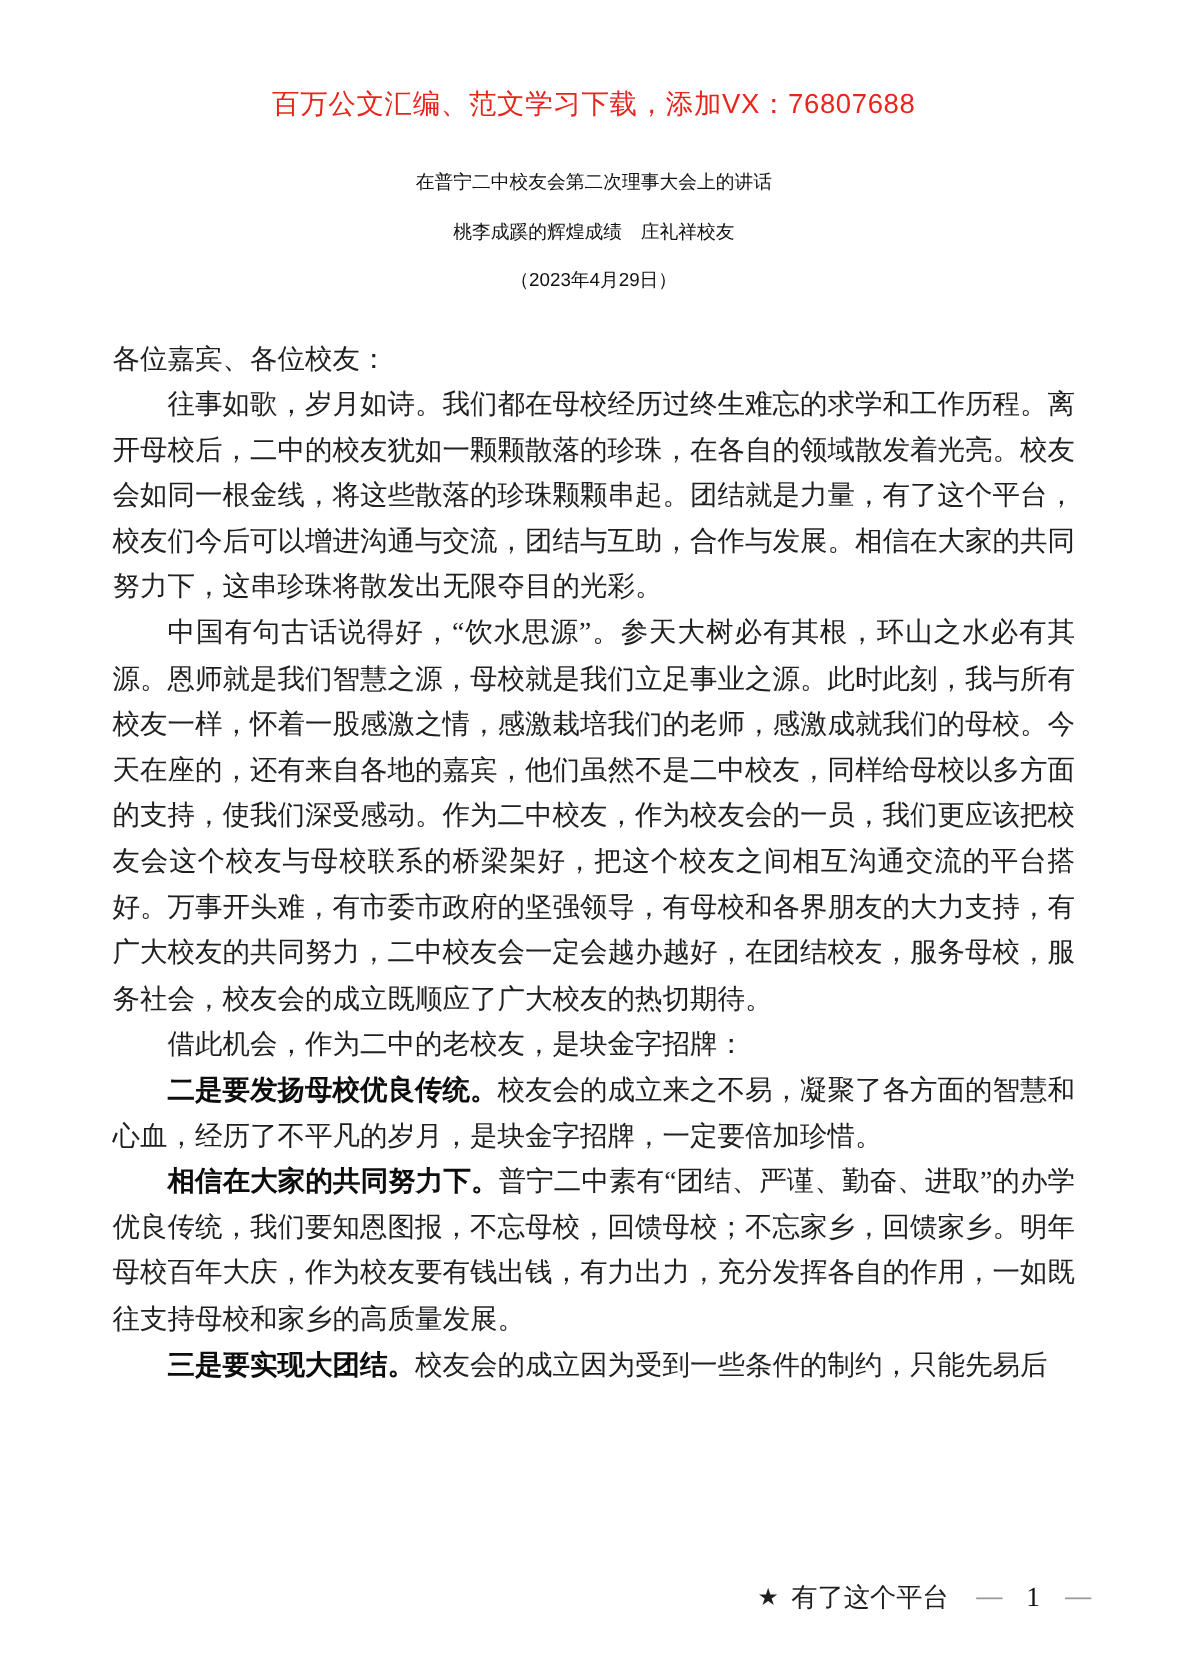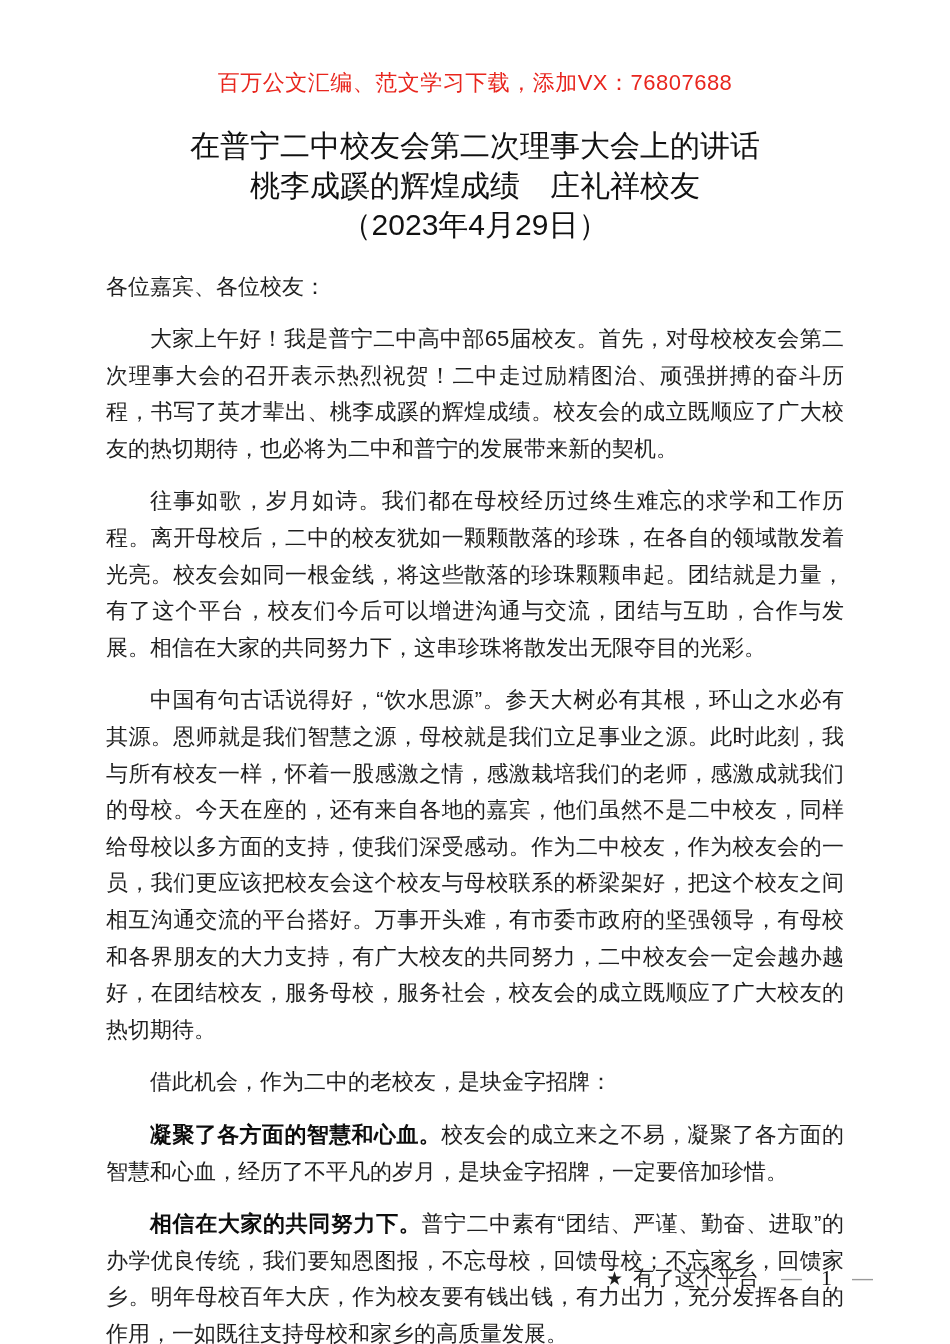--- a/index.html
+++ b/index.html
@@ -23,34 +23,35 @@
   .promo {
     text-align: center;
     font-size: 22px;
     line-height: 26px;
     color: #e8251d;
     letter-spacing: 0.5px;
   }
   .title-block {
     margin-top: 30px;
     text-align: center;
-    font-size: 30px;
+    font-size: 15px;
     line-height: 39.5px;
     color: #111111;
   }
   .body-text {
     margin-top: 24px;
     font-size: 22px;
     line-height: 36.6px;
     text-align: justify;
     color: #1f1f1f;
   }
   .body-text p {
-    margin: 16px;
+    margin: 0;
     text-indent: 2em;
+    font-family: Liberation Serif, serif;
   }
   .body-text p.no-indent {
     text-indent: 0;
   }
   .body-text strong {
     font-weight: 700;
     color: #0d0d0d;
   }
   .footer {
     position: absolute;
@@ -87,25 +88,24 @@
   <div class="promo" style="color: rgb(232, 37, 29);">百万公文汇编、范文学习下载，添加VX：76807688</div>
 
   <div class="title-block">
     <div>在普宁二中校友会第二次理事大会上的讲话</div>
     <div>桃李成蹊的辉煌成绩　庄礼祥校友</div>
     <div>（2023年4月29日）</div>
   </div>
 
   <div class="body-text">
       <p class="para no-indent">各位嘉宾、各位校友：</p>
-      <p class="para">大家上午好！我是普宁二中高中部65届校友。首先，对母校校友会第二次理事大会的召开表示热烈祝贺！二中走过励精图治、顽强拼搏的奋斗历程，书写了英才辈出、桃李成蹊的辉煌成绩。校友会的成立既顺应了广大校友的热切期待，也必将为二中和普宁的发展带来新的契机。</p>
       <p class="para">往事如歌，岁月如诗。我们都在母校经历过终生难忘的求学和工作历程。离开母校后，二中的校友犹如一颗颗散落的珍珠，在各自的领域散发着光亮。校友会如同一根金线，将这些散落的珍珠颗颗串起。团结就是力量，有了这个平台，校友们今后可以增进沟通与交流，团结与互助，合作与发展。相信在大家的共同努力下，这串珍珠将散发出无限夺目的光彩。</p>
       <p class="para">中国有句古话说得好，“饮水思源”。参天大树必有其根，环山之水必有其源。恩师就是我们智慧之源，母校就是我们立足事业之源。此时此刻，我与所有校友一样，怀着一股感激之情，感激栽培我们的老师，感激成就我们的母校。今天在座的，还有来自各地的嘉宾，他们虽然不是二中校友，同样给母校以多方面的支持，使我们深受感动。作为二中校友，作为校友会的一员，我们更应该把校友会这个校友与母校联系的桥梁架好，把这个校友之间相互沟通交流的平台搭好。万事开头难，有市委市政府的坚强领导，有母校和各界朋友的大力支持，有广大校友的共同努力，二中校友会一定会越办越好，在团结校友，服务母校，服务社会，校友会的成立既顺应了广大校友的热切期待。</p>
       <p class="para">借此机会，作为二中的老校友，是块金字招牌：</p>
-      <p class="para"><strong>凝聚了各方面的智慧和心血。</strong>校友会的成立来之不易，凝聚了各方面的智慧和心血，经历了不平凡的岁月，是块金字招牌，一定要倍加珍惜。</p>
+      <p class="para"><strong>二是要发扬母校优良传统。</strong>校友会的成立来之不易，凝聚了各方面的智慧和心血，经历了不平凡的岁月，是块金字招牌，一定要倍加珍惜。</p>
       <p class="para"><strong>相信在大家的共同努力下。</strong>普宁二中素有“团结、严谨、勤奋、进取”的办学优良传统，我们要知恩图报，不忘母校，回馈母校；不忘家乡，回馈家乡。明年母校百年大庆，作为校友要有钱出钱，有力出力，充分发挥各自的作用，一如既往支持母校和家乡的高质量发展。</p>
       <p class="para"><strong>三是要实现大团结。</strong>校友会的成立因为受到一些条件的制约，只能先易后</p>
     </div>
 
 </div>
 
 <div class="footer">
   <span class="star">★</span>
   <span class="brand">有了这个平台</span>
   <span class="dash">—</span>

